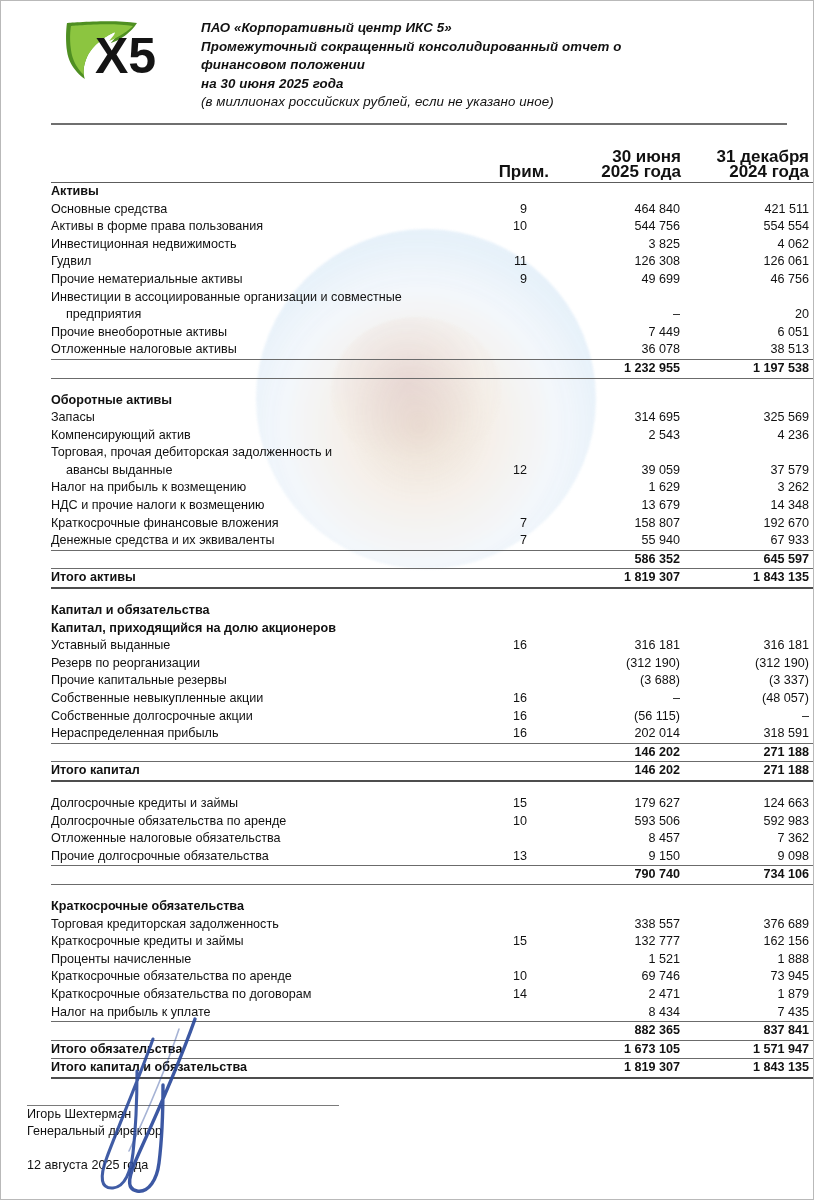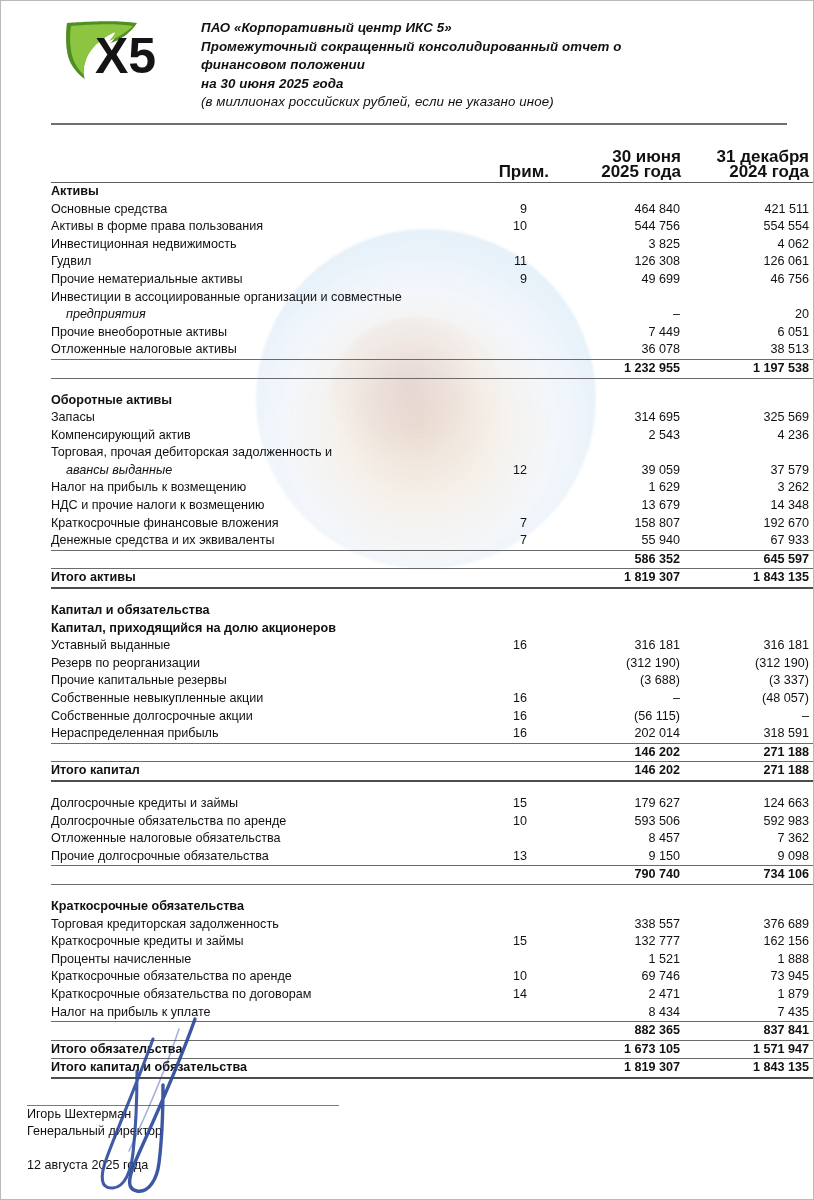--- a/index.html
+++ b/index.html
@@ -124,21 +124,21 @@
     text-align:right;
     padding-right:5px;
   }
   td.v2{
     text-align:right;
     padding-right:4px;
   }
 
   tr.sec-head td.label{font-weight:bold;}
   tr.item td.label{font-weight:normal;}
-  tr.item td.label.indent{padding-left:15px;font-style:italic;}
+  tr.item td.label.indent{padding-left:15px;}
 
   tr.spacer td{height:13px;line-height:13px;font-size:1px;}
   tr.subtotal > td{
     font-weight:bold;
     border-top:1.1px solid #6b6b6b;
     border-bottom:1.1px solid #6b6b6b;
   }
   tr.grand > td{
     font-weight:bold;
     border-bottom:2.2px solid #4d4d4d;

